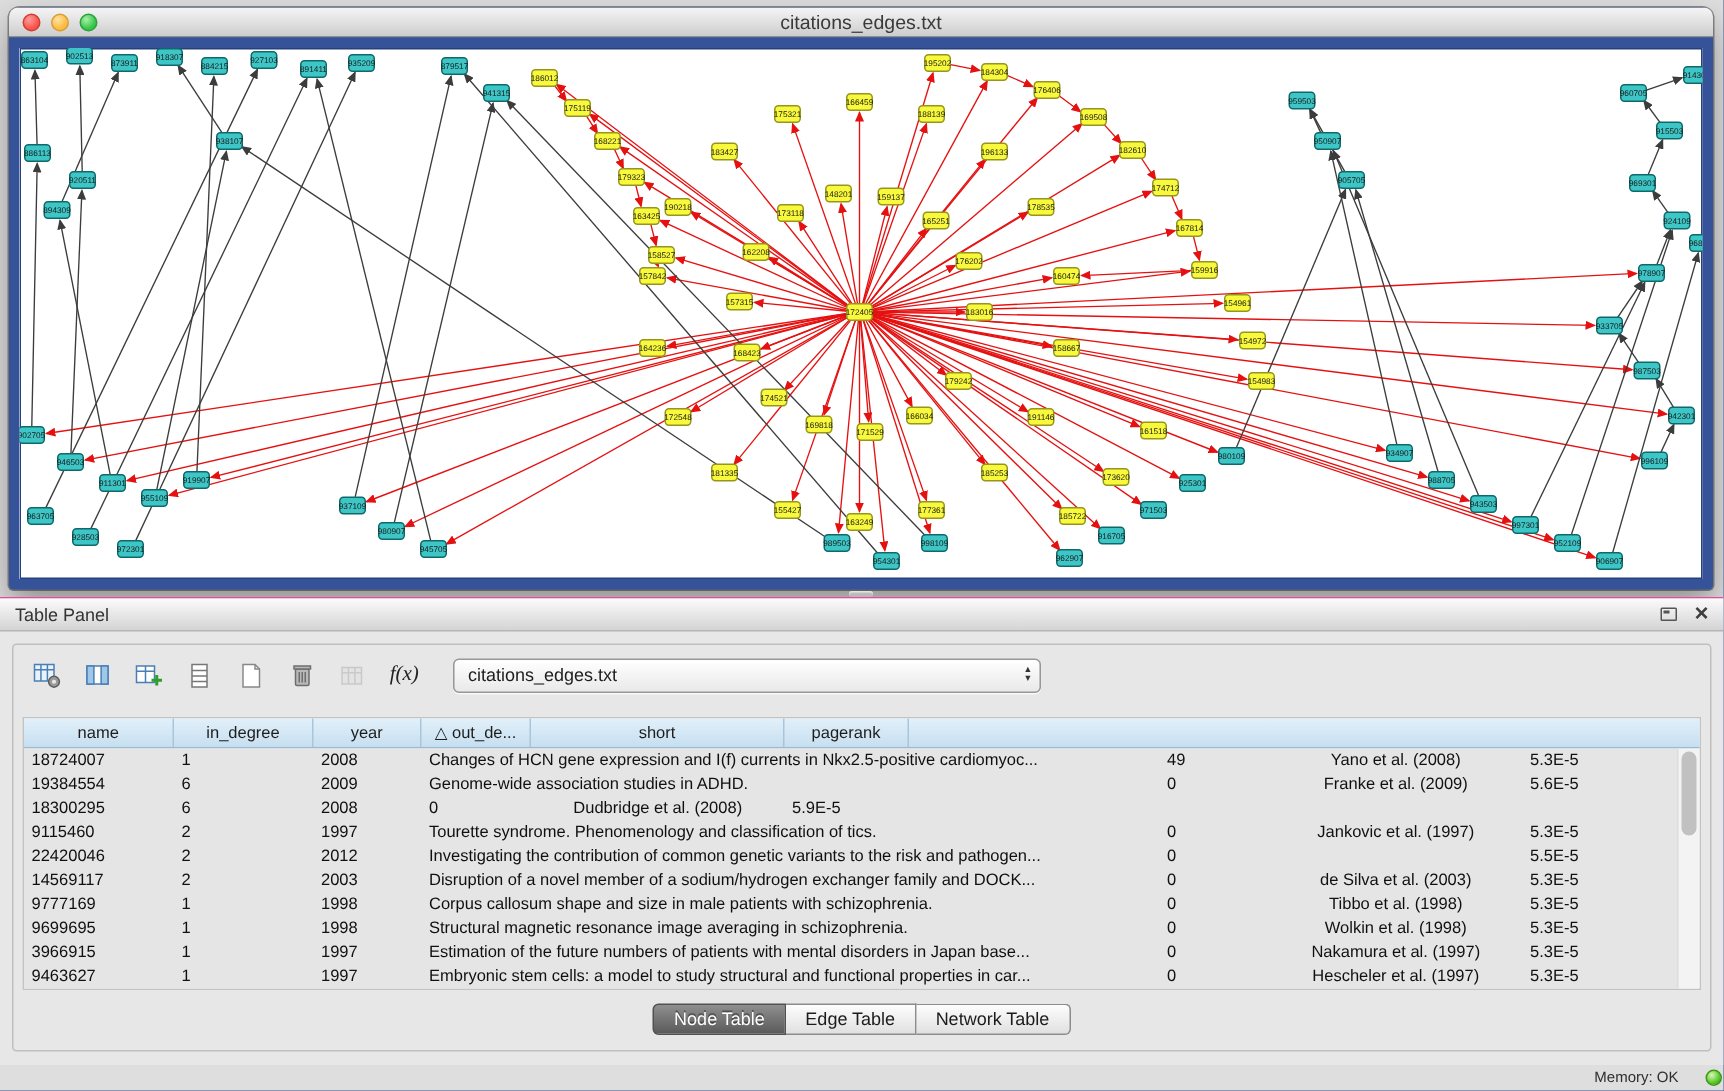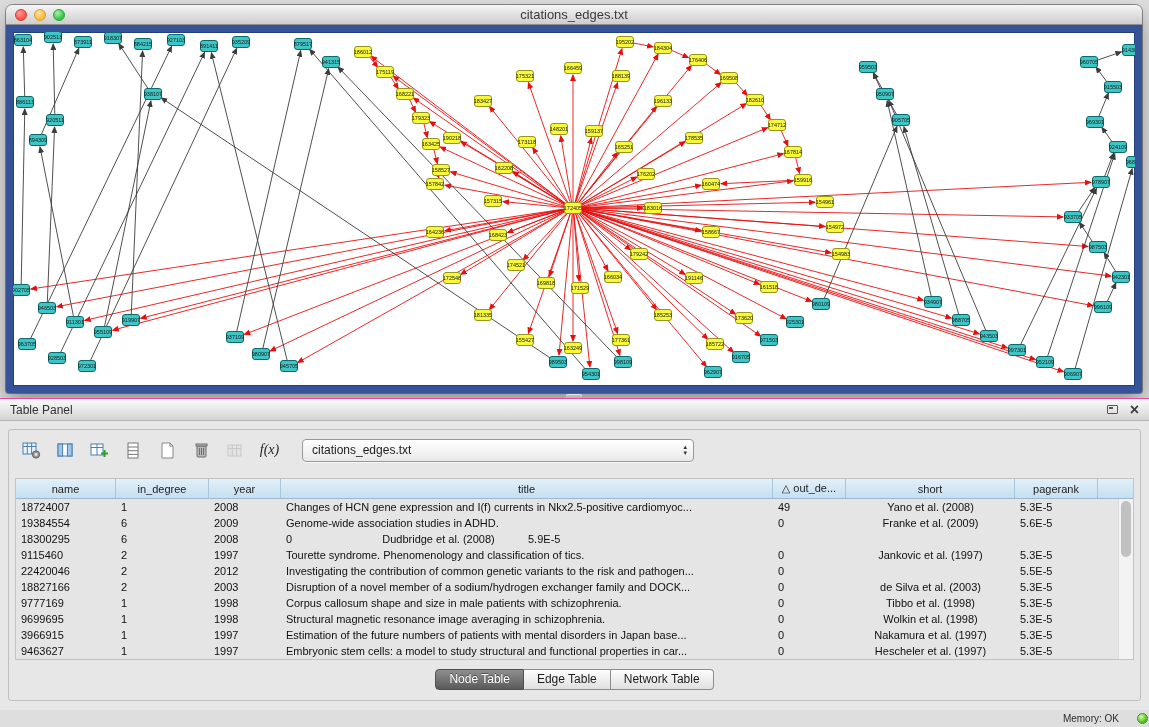--- a/index.html
+++ b/index.html
@@ -774,21 +774,20 @@
           <span>citations_edges.txt</span>
           <span class="combo-arrows">▴<br>▾</span>
         </div>
       </div>
 
     <div class="table-wrap">
       <div class="thead" id="thead">
           <div class="th" style="width: 100px;">name</div>
           <div class="th" style="width: 93px;">in_degree</div>
           <div class="th" style="width: 72px;">year</div>
-          <div class="th" style="width: 492px;">title</div>
           <div class="th" style="width: 73px;">△ out_de...</div>
           <div class="th" style="width: 169px;">short</div>
           <div class="th" style="width: 83px;">pagerank</div>
           <div class="th fill"></div>
         </div>
       <div class="rows" id="tbody">
           <div class="tr">
             <div class="td" style="width: 100px; text-align: left;">18724007</div>
             <div class="td" style="width: 93px; text-align: left;">1</div>
             <div class="td" style="width: 72px; text-align: left;">2008</div>
@@ -826,21 +825,21 @@
           <div class="tr">
             <div class="td" style="width: 100px; text-align: left;">22420046</div>
             <div class="td" style="width: 93px; text-align: left;">2</div>
             <div class="td" style="width: 72px; text-align: left;">2012</div>
             <div class="td" style="width: 492px; text-align: left;">Investigating the contribution of common genetic variants to the risk and pathogen...</div>
             <div class="td" style="width: 73px; text-align: left;">0</div>
             <div class="td" style="width: 169px;  margin-top: 45px;">Stergiakouli et al. (2012)</div>
             <div class="td" style="width: 83px; text-align: left;">5.5E-5</div>
           </div>
           <div class="tr">
-            <div class="td" style="width: 100px; text-align: left;">18827166</div>
+            <div class="td" style="width: 100px; text-align: left;">14569117</div>
             <div class="td" style="width: 93px; text-align: left;">2</div>
             <div class="td" style="width: 72px; text-align: left;">2003</div>
             <div class="td" style="width: 492px; text-align: left;">Disruption of a novel member of a sodium/hydrogen exchanger family and DOCK...</div>
             <div class="td" style="width: 73px; text-align: left;">0</div>
             <div class="td" style="width: 169px; text-align: center;">de Silva et al. (2003)</div>
             <div class="td" style="width: 83px; text-align: left;">5.3E-5</div>
           </div>
           <div class="tr">
             <div class="td" style="width: 100px; text-align: left;">9777169</div>
             <div class="td" style="width: 93px; text-align: left;">1</div>

